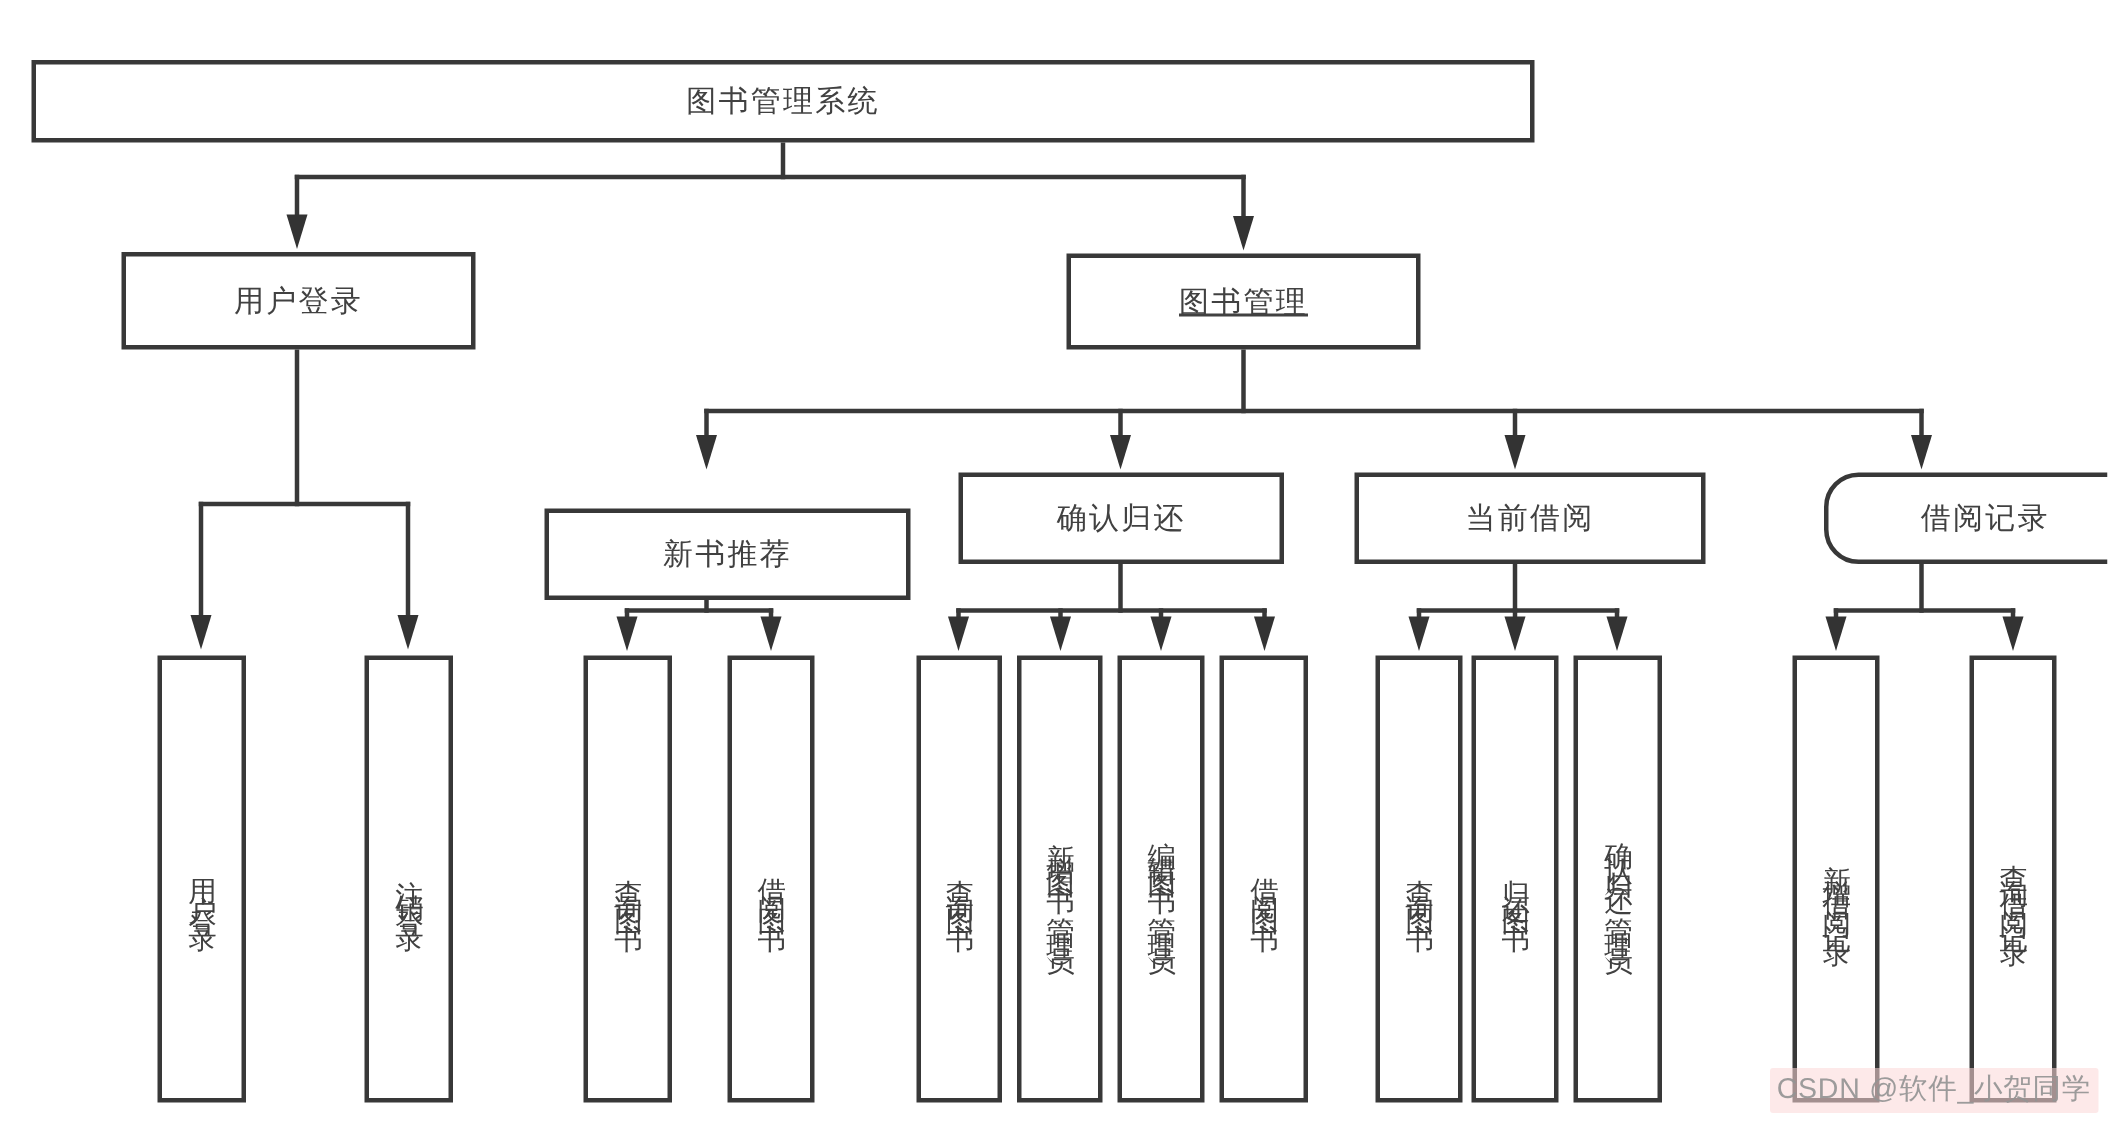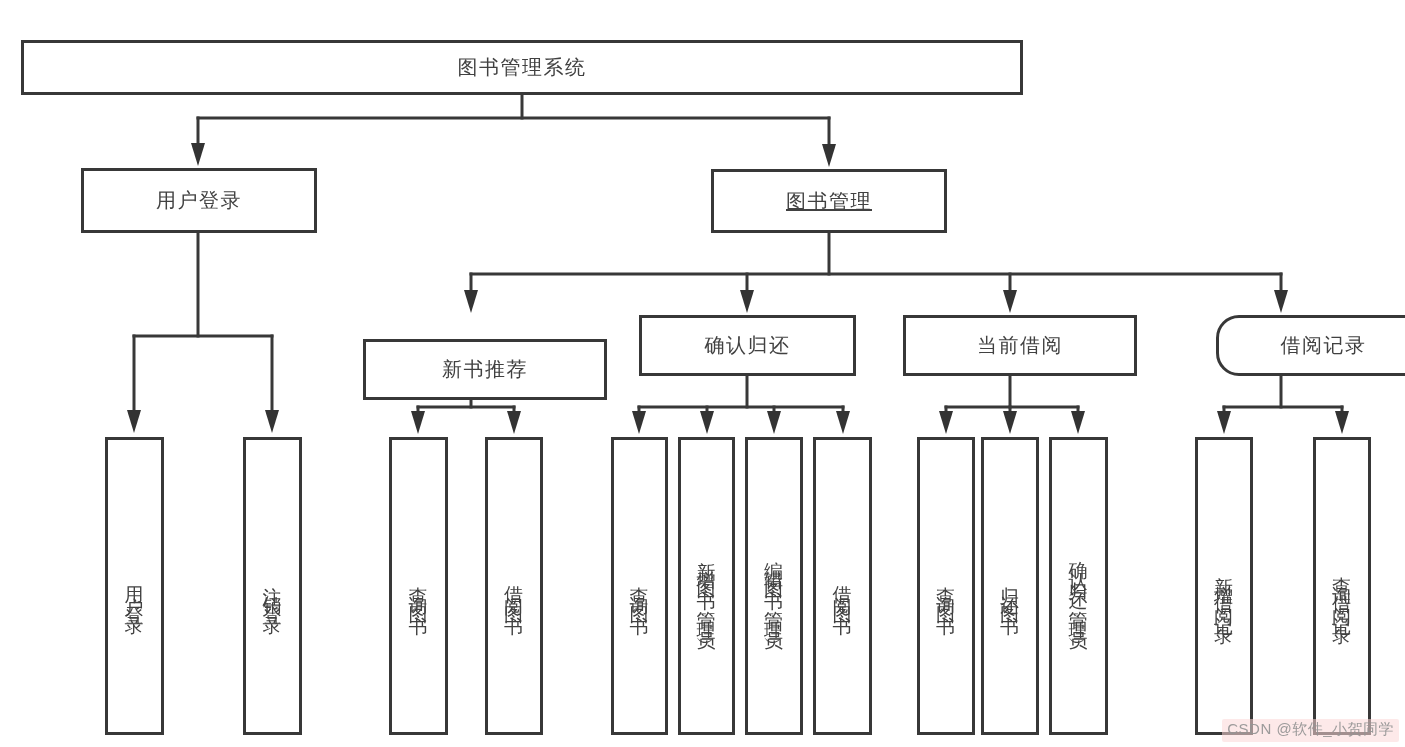--- a/index.html
+++ b/index.html
@@ -29,21 +29,21 @@
     text-orientation:mixed;
     font-size:19px;
     letter-spacing:10px;
     line-height:1;
     transform:translateY(5px);
     white-space:nowrap;
   }
   .watermark{
     position:absolute;
     right:6px;bottom:5px;
-    font-size:15px;
+    font-size:19px;
     color:rgba(148,148,148,0.92);
     background:rgba(252,215,215,0.55);
     padding:1px 5px 3px 5px;
     border-radius:2px;
     letter-spacing:0.5px;
     z-index:5;
   }
 </style>
 </head>
 <body>

